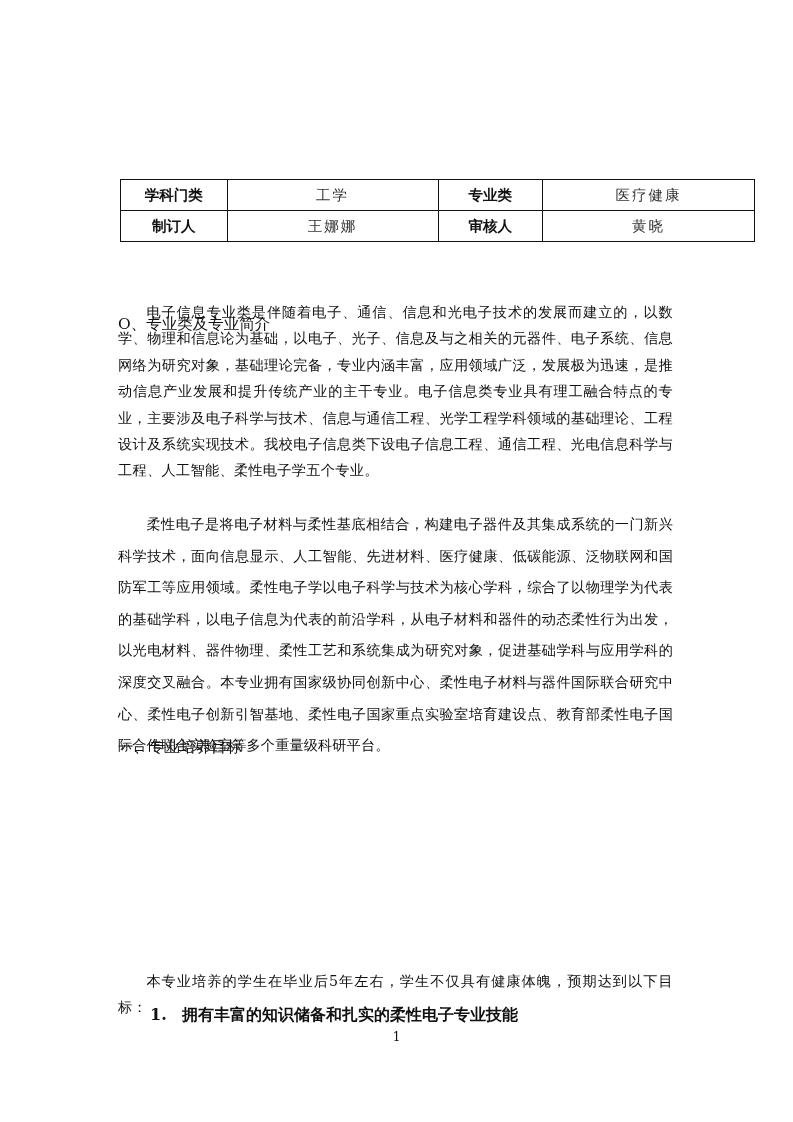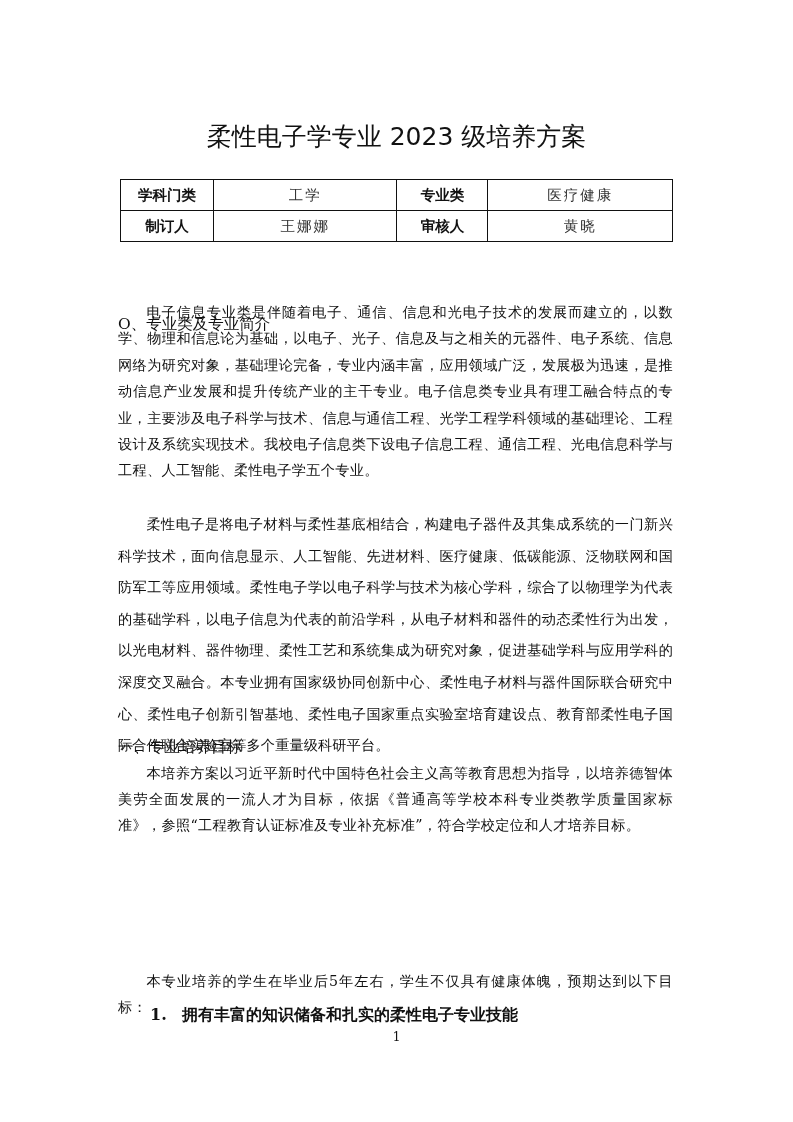--- a/index.html
+++ b/index.html
@@ -1,21 +1,21 @@
 <!DOCTYPE html>
 <html><head>
 <meta charset="utf-8">
 <style>
   html, body { margin:0; padding:0; background:#ffffff; }
   body { width:793px; height:1122px; position:relative; overflow:hidden;
          font-family:"DejaVu Serif","Liberation Serif", serif; color:#111; }
   .page { position:absolute; left:0; top:0; width:793px; height:1122px; }
   .title { position:absolute; left:0; width:793px; top:120px; text-align:center;
            font-family:"DejaVu Sans","Liberation Sans", sans-serif; font-size:25px; color:#111; letter-spacing:0px; }
-  table.meta { position:absolute; left:120px; top:179px; width:553px; border-collapse:collapse; }
+  table.meta { position:absolute; left:120px; top:179px; width:635px; border-collapse:collapse; }
   table.meta td { border:1.3px solid #111; height:30px; padding:0; text-align:center; font-size:14.5px; }
   table.meta td.lbl { font-family:"DejaVu Sans","Liberation Sans", sans-serif; font-weight:bold; color:#111; }
   table.meta td.val { color:#333; letter-spacing:2px; }
   .h { position:absolute; left:118px; font-family:"DejaVu Sans","Liberation Sans", sans-serif; font-size:15.5px; font-weight:normal; color:#111; }
   .h.s0 { font-weight:normal; }
   .h.s0 .num { font-family:"DejaVu Serif","Liberation Serif", serif; }
   .para { position:absolute; left:118px; width:555px; font-size:14.2px; text-align:justify; text-indent:2em; letter-spacing:0.3px; }
   .p1 { top:299px; line-height:26.4px; }
   .p2 { top:509px; line-height:31.6px; letter-spacing:0.1px; }
   .p3 { top:760px; line-height:26px; }
@@ -23,21 +23,20 @@
   .p5 { top:968px; line-height:26px; }
   .sub { position:absolute; left:150px; top:1005px; font-size:16px; font-weight:bold; }
   .sub .n { display:inline-block; width:32px; }
   .pagenum { position:absolute; left:0; width:793px; top:1030px; text-align:center; font-size:12px; }
 </style>
 </head>
 <body>
 
 <div class="page">
 
-  <div class="title">柔性电子学专业 2023 级培养方案</div>
 
   <table class="meta">
     <colgroup>
       <col style="width:93px">
         <col style="width:184px">
         <col style="width:91px">
         <col style="width:185px">
     </colgroup>
     <tbody>
         <tr>
@@ -59,21 +58,20 @@
     <span class="num">O、</span><span>专业类及专业简介</span>
   </div>
 
   <div class="para p1">电子信息专业类是伴随着电子、通信、信息和光电子技术的发展而建立的，以数学、物理和信息论为基础，以电子、光子、信息及与之相关的元器件、电子系统、信息网络为研究对象，基础理论完备，专业内涵丰富，应用领域广泛，发展极为迅速，是推动信息产业发展和提升传统产业的主干专业。电子信息类专业具有理工融合特点的专业，主要涉及电子科学与技术、信息与通信工程、光学工程学科领域的基础理论、工程设计及系统实现技术。我校电子信息类下设电子信息工程、通信工程、光电信息科学与工程、人工智能、柔性电子学五个专业。</div>
   <div class="para p2">柔性电子是将电子材料与柔性基底相结合，构建电子器件及其集成系统的一门新兴科学技术，面向信息显示、人工智能、先进材料、医疗健康、低碳能源、泛物联网和国防军工等应用领域。柔性电子学以电子科学与技术为核心学科，综合了以物理学为代表的基础学科，以电子信息为代表的前沿学科，从电子材料和器件的动态柔性行为出发，以光电材料、器件物理、柔性工艺和系统集成为研究对象，促进基础学科与应用学科的深度交叉融合。本专业拥有国家级协同创新中心、柔性电子材料与器件国际联合研究中心、柔性电子创新引智基地、柔性电子国家重点实验室培育建设点、教育部柔性电子国际合作联合实验室等多个重量级科研平台。</div>
 
   <div class="h" style="top:737px;">
     <span>一、</span><span>专业培养目标</span>
   </div>
 
-  <div class="para p3">本培养方案以习近平新时代中国特色社会主义高等教育思想为指导，以培养德智体美劳全面发展的一流人才为目标，依据《普通高等学校本科专业类教学质量国家标准》，参照“工程教育认证标准及专业补充标准”，符合学校定位和人才培养目标。</div>
   <div class="para p5">本专业培养的学生在毕业后5年左右，学生不仅具有健康体魄，预期达到以下目标：</div>
 
   <div class="sub">
     <span class="n">1.</span><span>拥有丰富的知识储备和扎实的柔性电子专业技能</span>
   </div>
 
   <div class="pagenum">1</div>
 </div>
 
 </body></html>

